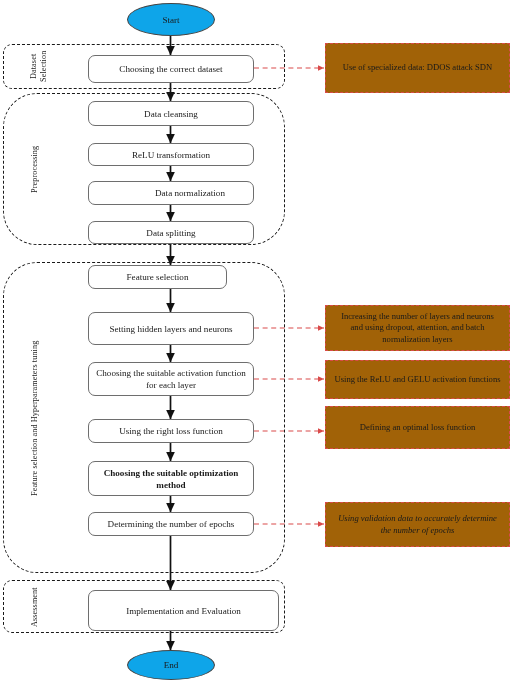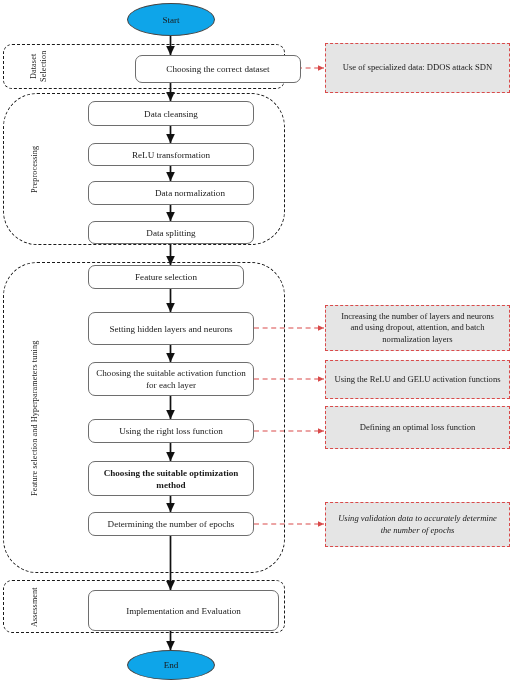--- a/index.html
+++ b/index.html
@@ -87,21 +87,21 @@
     color: #1a1a1a;
     white-space: pre-line;
     pointer-events: none;
   }
 
   
   .callout {
     position: absolute;
     box-sizing: border-box;
     border: 1.2px dashed #d94a4a;
-    background: #e5e5e5;
+    background: #a16207;
     display: flex;
     align-items: center;
     justify-content: center;
     text-align: center;
     font-size: 8.6px;
     line-height: 11.4px;
     color: #1a1a1a;
     padding: 0 8px;
     pointer-events: auto;
   }
@@ -158,41 +158,41 @@
 <div class="group-label" style="left:30px; top:586px; width:14px; height:42px;">Assessment</div>
 
 <div class="terminator" style="left:127px; top:3px; width:88px; height:33px;">
   <span>Start</span>
 </div>
 
 <div class="terminator" style="left:127px; top:650px; width:88px; height:30px;">
   <span>End</span>
 </div>
 
-<div class="node" style="left:88px; top:55px; width:166px; height:28px;margin-left:47px;">
+<div class="node" style="left:88px; top:55px; width:166px; height:28px;">
   <span>Choosing the correct dataset</span>
 </div>
 
 <div class="node" style="left:88px; top:101px; width:166px; height:25px;">
   <span>Data cleansing</span>
 </div>
 
 <div class="node" style="left:88px; top:143px; width:166px; height:23px;">
   <span>ReLU transformation</span>
 </div>
 
 <div class="node" style="left:88px; top:181px; width:166px; height:24px;padding-left:44px;">
   <span>Data normalization</span>
 </div>
 
 <div class="node" style="left:88px; top:221px; width:166px; height:23px;">
   <span>Data splitting</span>
 </div>
 
-<div class="node" style="left:88px; top:265px; width:156px; height:24px;">
+<div class="node" style="left:88px; top:265px; width:139px; height:24px;">
   <span>Feature selection</span>
 </div>
 
 <div class="node" style="left:88px; top:312px; width:166px; height:33px;">
   <span>Setting hidden layers and neurons</span>
 </div>
 
 <div class="node" style="left:88px; top:362px; width:166px; height:34px;">
   <span>Choosing the suitable activation function for each layer</span>
 </div>

